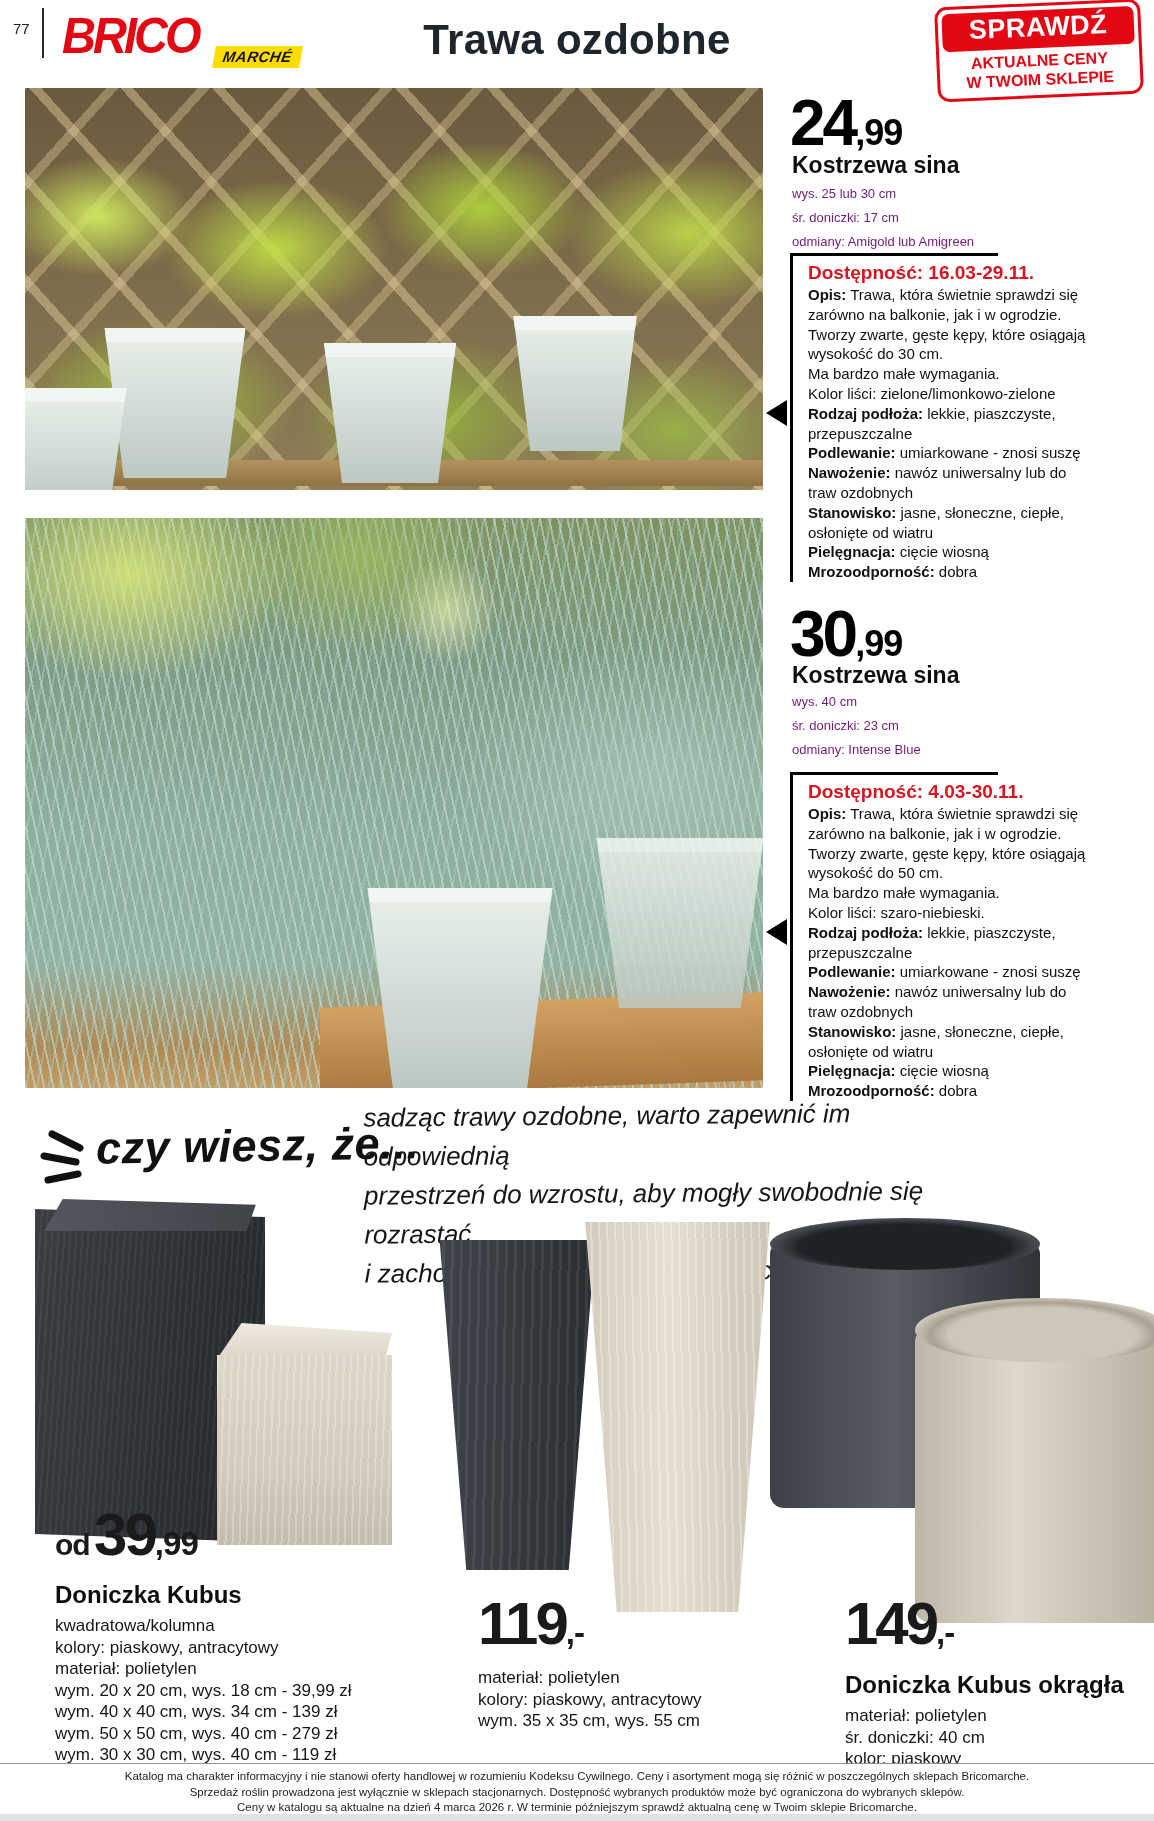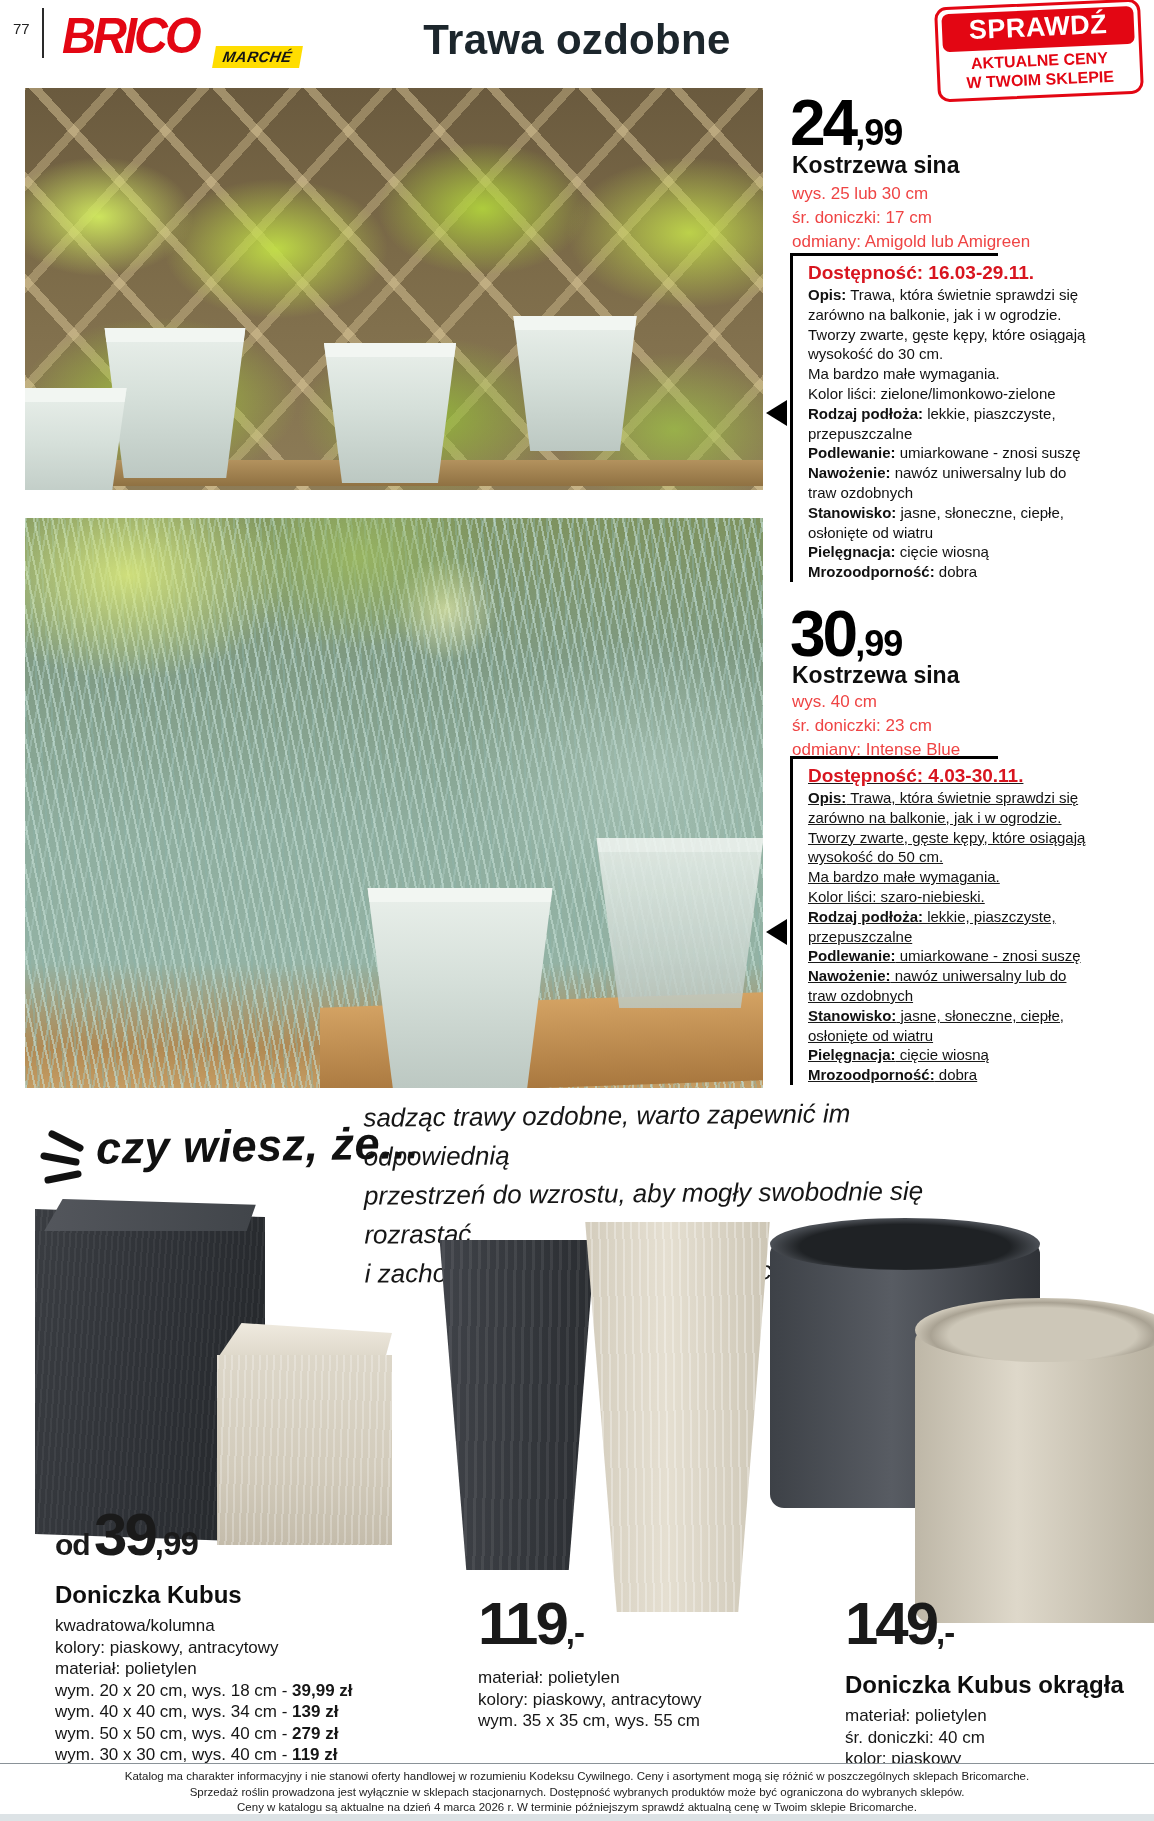--- a/index.html
+++ b/index.html
@@ -74,21 +74,21 @@
       linear-gradient(180deg,#7e935f 0%,#7f9a83 25%,#8fae9f 55%,#93b2a4 78%,#b08a54 93%,#c59c62 100%);
   }
   .wood-band{position:absolute;left:40%;right:0;bottom:0;height:88px;
     background:linear-gradient(180deg,#d3a263,#a9783f);transform:skewY(-2deg);}
 
   
   .price-line{white-space:nowrap;margin-top:10px;}
   .price-main{font-size:64px;font-weight:bold;letter-spacing:-3px;color:#000;}
   .price-dec{font-size:36px;font-weight:bold;letter-spacing:-1px;color:#000;}
   .prod-name{font-size:23px;font-weight:bold;color:#0e0e0e;}
-  .spec-line{font-size:17px;line-height:24px;color:#ef4444;}
+  .spec-line{font-size:13px;line-height:24px;color:#701a75;}
 
   .availbox{width:302px;border-left:3px solid #000;padding:10px 0 0 15px;box-sizing:border-box;}
   .availbox::before{content:"";position:absolute;left:0;top:0;width:205px;height:3px;background:#000;}
   .avail-line{color:#d8151f;font-weight:bold;font-size:19px;line-height:20px;margin-bottom:2px;}
   .bl{font-size:15px;line-height:19.8px;color:#111;}
   .bl b{font-weight:bold;}
   .arrow-left{width:0;height:0;border-top:13px solid transparent;border-bottom:13px solid transparent;
     border-right:21px solid #000;}
 
   
@@ -138,21 +138,21 @@
   .cyl-top-beige{position:absolute;left:0;right:0;top:0;height:64px;border-radius:50%;
     background:radial-gradient(ellipse at 50% 58%, #cdc7b8 52%, #a9a293 62%, #e4decf 78%, #d4cebf 100%);}
 
   
   .planter-price-prefix{font-size:30px;font-weight:bold;letter-spacing:-1px;}
   .planter-price-main{font-size:60px;font-weight:bold;letter-spacing:-3px;}
   .planter-price-dec{font-size:33px;font-weight:bold;letter-spacing:-1px;}
   .planter-name{font-size:24px;font-weight:bold;color:#0e0e0e;margin:4px 0 6px;}
   .planter-line{font-size:17px;line-height:21.5px;color:#161616;}
   .variant-line{font-size:17px;line-height:21.5px;color:#161616;}
-  .variant-line b{font-weight:bold;}
+  .variant-line b{font-weight:normal;}
 
   
   .footer{
     left:0;right:0;top:1763px;border-top:1px solid #8a9298;background:#fff;
     text-align:center;font-size:11.5px;line-height:15.5px;color:#222;padding-top:5px;
   }
   .bottom-strip{left:0;right:0;bottom:0;height:7px;background:#dde3e6;}
 </style>
 </head>
 <body>
@@ -229,21 +229,21 @@
   <span class="price-main">30</span><span class="price-dec">,99</span>
 </div>
 <div class="abs prod-name" style="left:792px;top:662px;">Kostrzewa sina</div>
 <div class="abs" style="left:792px;top:690px;">
   <div class="spec-line">wys. 40 cm</div>
   <div class="spec-line">śr. doniczki: 23 cm</div>
   <div class="spec-line">odmiany: Intense Blue</div>
 </div>
 
 <div class="abs arrow-left" style="left:766px;top:919px;"></div>
-<div class="abs availbox" style="left:790px;top:756px;text-decoration:underline;">
+<div class="abs availbox" style="left:790px;top:772px;">
   <div class="avail-line">Dostępność: 4.03-30.11.</div>
   <div class="bl"><b>Opis:</b><span> Trawa, która świetnie sprawdzi się zarówno na balkonie, jak i w ogrodzie. Tworzy zwarte, gęste kępy, które osiągają wysokość do 50 cm.</span></div>
   <div class="bl"><b></b><span>Ma bardzo małe wymagania.</span></div>
   <div class="bl"><b></b><span>Kolor liści: szaro-niebieski.</span></div>
   <div class="bl"><b>Rodzaj podłoża:</b><span> lekkie, piaszczyste, przepuszczalne</span></div>
   <div class="bl"><b>Podlewanie:</b><span> umiarkowane - znosi suszę</span></div>
   <div class="bl"><b>Nawożenie:</b><span> nawóz uniwersalny lub do traw ozdobnych</span></div>
   <div class="bl"><b>Stanowisko:</b><span> jasne, słoneczne, ciepłe, osłonięte od wiatru</span></div>
   <div class="bl"><b>Pielęgnacja:</b><span> cięcie wiosną</span></div>
   <div class="bl"><b>Mrozoodporność:</b><span> dobra</span></div>

